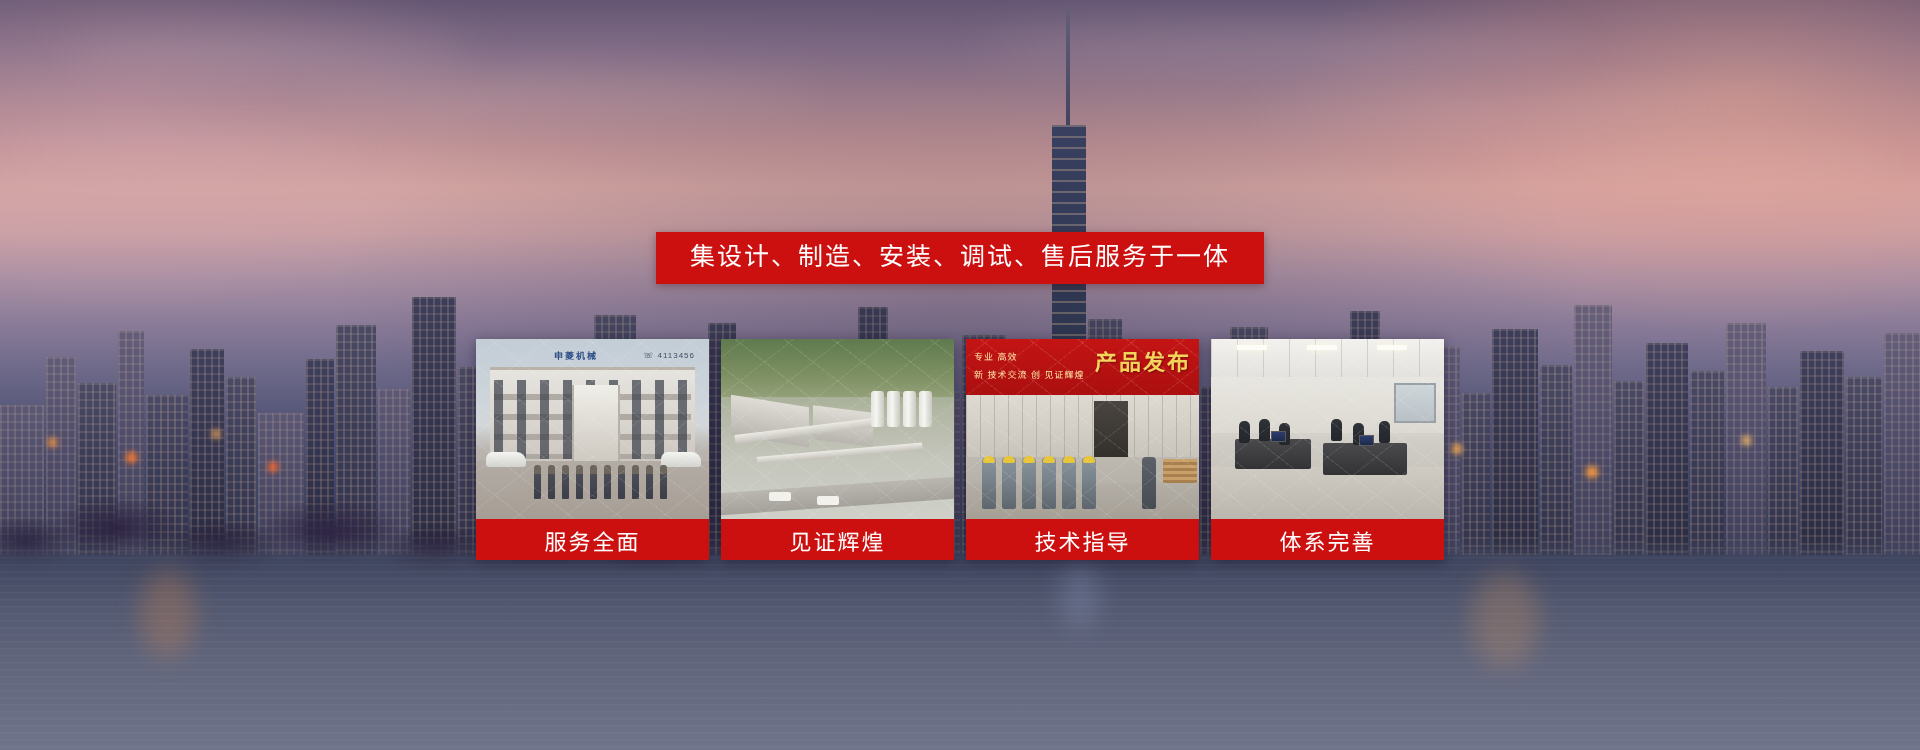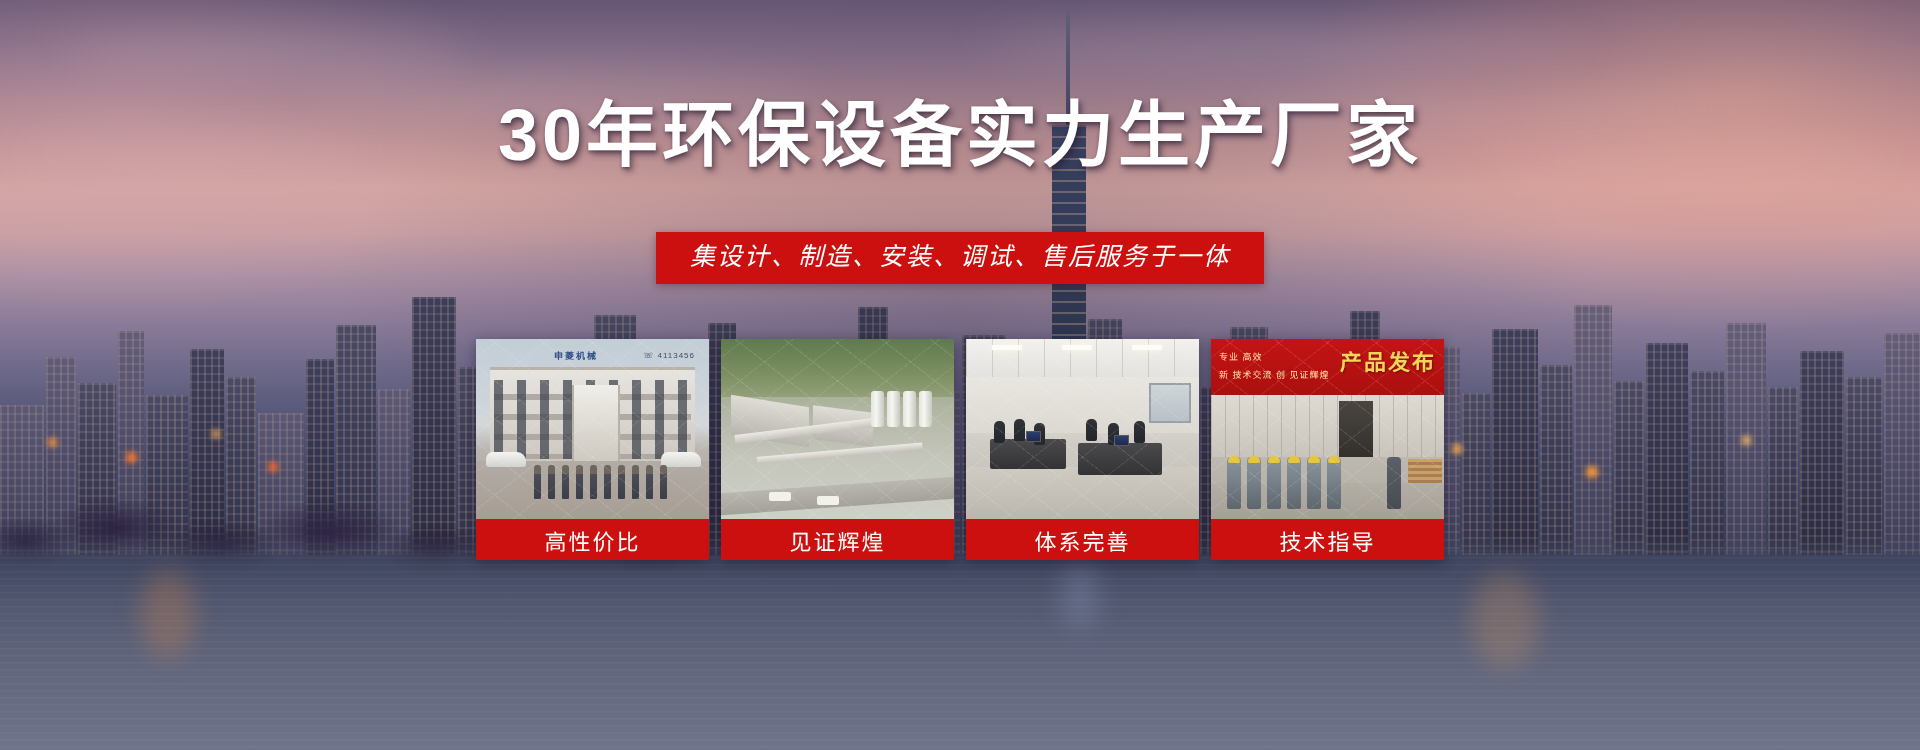--- a/index.html
+++ b/index.html
@@ -148,21 +148,20 @@
       0 2px 3px rgba(50,35,60,.40);
     white-space:nowrap;
   }
 
   .subtitle-bar {
     position:absolute; left:50%; transform:translateX(-50%);
     top:232px;
     background:#cc1010;
     padding:11px 34px 13px;
     box-shadow:0 2px 8px rgba(70,10,10,.35);
-    font-style:italic;
   }
   .subtitle-bar .txt {
     font-size:25px; color:#ffffff; letter-spacing:2px;
     white-space:nowrap; line-height:1.1;
   }
 
   
   .cards {
     position:absolute; left:50%; transform:translateX(-50%);
     top:339px;
@@ -449,21 +448,20 @@
   <div>
     <div class="water-reflect" style="left:140px;  bottom:92px;  width:56px;  height:88px; background:rgba(255,150,70,.22);"></div>
     <div class="water-reflect" style="left:1470px; bottom:82px;  width:70px;  height:96px; background:rgba(255,170,90,.20);"></div>
     <div class="water-reflect" style="left:1060px; bottom:120px; width:40px;  height:70px; background:rgba(200,210,255,.16);"></div>
   </div>
 
   <div class="vignette"></div>
 
   <div class="content">
 
-    <div class="headline">30年环保设备实力生产厂家</div>
 
     <div class="subtitle-bar">
       <div class="txt">集设计、制造、安装、调试、售后服务于一体</div>
     </div>
 
     <div class="cards">
 
       <div class="card">
         <div class="card-photo ph1">
           <div class="bldg"></div>
@@ -478,64 +476,40 @@
           <div class="person" style="left:86px;"></div>
           <div class="person" style="left:100px;"></div>
           <div class="person" style="left:114px;"></div>
           <div class="person" style="left:128px;"></div>
           <div class="person" style="left:142px;"></div>
           <div class="person" style="left:156px;"></div>
           <div class="person" style="left:170px;"></div>
           <div class="person" style="left:184px;"></div>
           <div class="wm"></div>
         </div>
-        <div class="card-caption">高性价比</div>
+        <div class="card-caption">服务全面</div>
       </div>
 
       <div class="card">
         <div class="card-photo ph2">
           <div class="green"></div>
           <div class="hall" style="left:10px; top:62px; width:78px; height:40px; transform:skewY(9deg);"></div>
           <div class="hall" style="left:92px; top:70px; width:60px; height:34px; transform:skewY(7deg);"></div>
           <div class="belt" style="left:14px; top:96px; width:150px; height:9px; transform:rotate(-7deg);"></div>
           <div class="belt" style="left:36px; top:118px; width:166px; height:7px; transform:rotate(-5deg);"></div>
           <div class="tank" style="left:150px;"></div>
           <div class="tank" style="left:166px;"></div>
           <div class="tank" style="left:182px;"></div>
           <div class="tank" style="left:198px;"></div>
           <div class="roadway"></div>
           <div class="truck" style="left:48px; bottom:18px;"></div>
           <div class="truck" style="left:96px; bottom:14px;"></div>
           <div class="wm"></div>
         </div>
         <div class="card-caption">见证辉煌</div>
-      </div>
-
-      <div class="card">
-        <div class="card-photo ph3">
-          <div class="ceiling"></div>
-          <div class="light" style="left:26px;"></div>
-          <div class="light" style="left:96px;"></div>
-          <div class="light" style="left:166px;"></div>
-          <div class="wall"></div>
-          <div class="window"></div>
-          <div class="floor"></div>
-          <div class="desk" style="left:24px; top:100px; width:76px; height:30px;"></div>
-          <div class="desk" style="left:112px;top:104px; width:84px; height:32px;"></div>
-          <div class="seated" style="left:28px; top:82px;"></div>
-          <div class="seated" style="left:48px; top:80px;"></div>
-          <div class="seated" style="left:68px; top:84px;"></div>
-          <div class="seated" style="left:120px;top:80px;"></div>
-          <div class="seated" style="left:142px;top:84px;"></div>
-          <div class="seated" style="left:168px;top:82px;"></div>
-          <div class="monitor" style="left:60px; top:92px;"></div>
-          <div class="monitor" style="left:148px;top:96px;"></div>
-          <div class="wm"></div>
-        </div>
-        <div class="card-caption">体系完善</div>
       </div>
 
       <div class="card">
         <div class="card-photo ph4">
           <div class="redbanner">
             <div class="sm">专业  高效</div>
             <div class="sm" style="top:30px;">新 技术交流  创  见证辉煌</div>
             <div class="big">产品发布</div>
           </div>
           <div class="shed"></div>
@@ -559,15 +533,39 @@
             </div>
           <div class="worker" style="left:116px;">
               <span class="helmet"></span>
             </div>
           <div class="worker" style="left:176px; background:linear-gradient(180deg,#5c6068 0%,#474b52 100%);"></div>
           <div class="wm"></div>
         </div>
         <div class="card-caption">技术指导</div>
       </div>
 
+      <div class="card">
+        <div class="card-photo ph3">
+          <div class="ceiling"></div>
+          <div class="light" style="left:26px;"></div>
+          <div class="light" style="left:96px;"></div>
+          <div class="light" style="left:166px;"></div>
+          <div class="wall"></div>
+          <div class="window"></div>
+          <div class="floor"></div>
+          <div class="desk" style="left:24px; top:100px; width:76px; height:30px;"></div>
+          <div class="desk" style="left:112px;top:104px; width:84px; height:32px;"></div>
+          <div class="seated" style="left:28px; top:82px;"></div>
+          <div class="seated" style="left:48px; top:80px;"></div>
+          <div class="seated" style="left:68px; top:84px;"></div>
+          <div class="seated" style="left:120px;top:80px;"></div>
+          <div class="seated" style="left:142px;top:84px;"></div>
+          <div class="seated" style="left:168px;top:82px;"></div>
+          <div class="monitor" style="left:60px; top:92px;"></div>
+          <div class="monitor" style="left:148px;top:96px;"></div>
+          <div class="wm"></div>
+        </div>
+        <div class="card-caption">体系完善</div>
+      </div>
+
     </div>
   </div>
 </div>
 
 </body></html>

